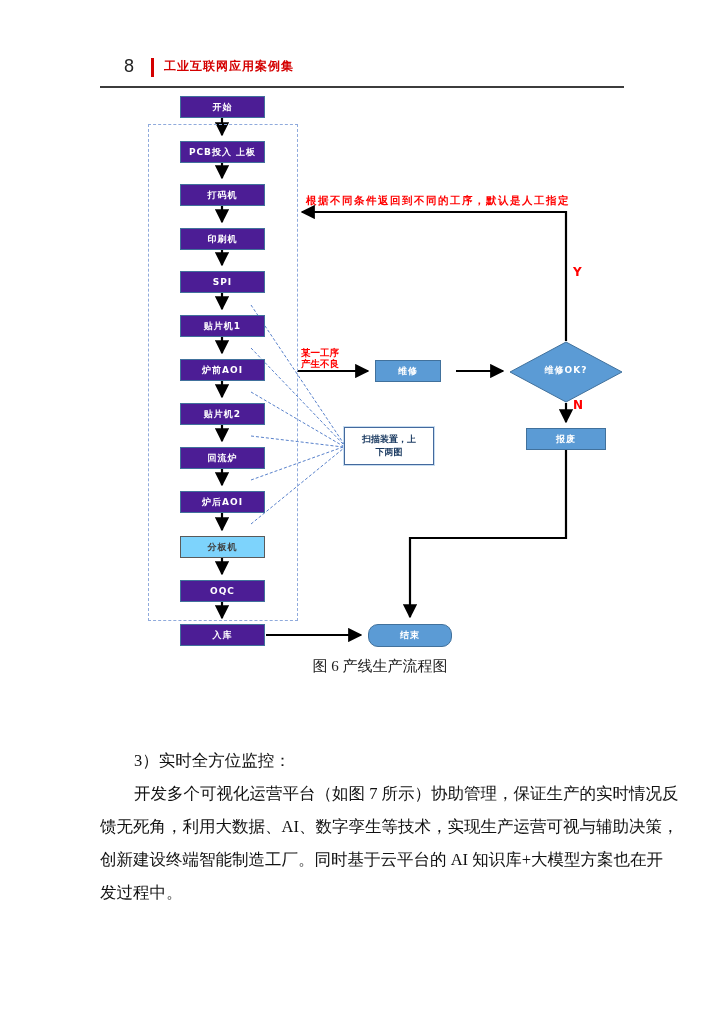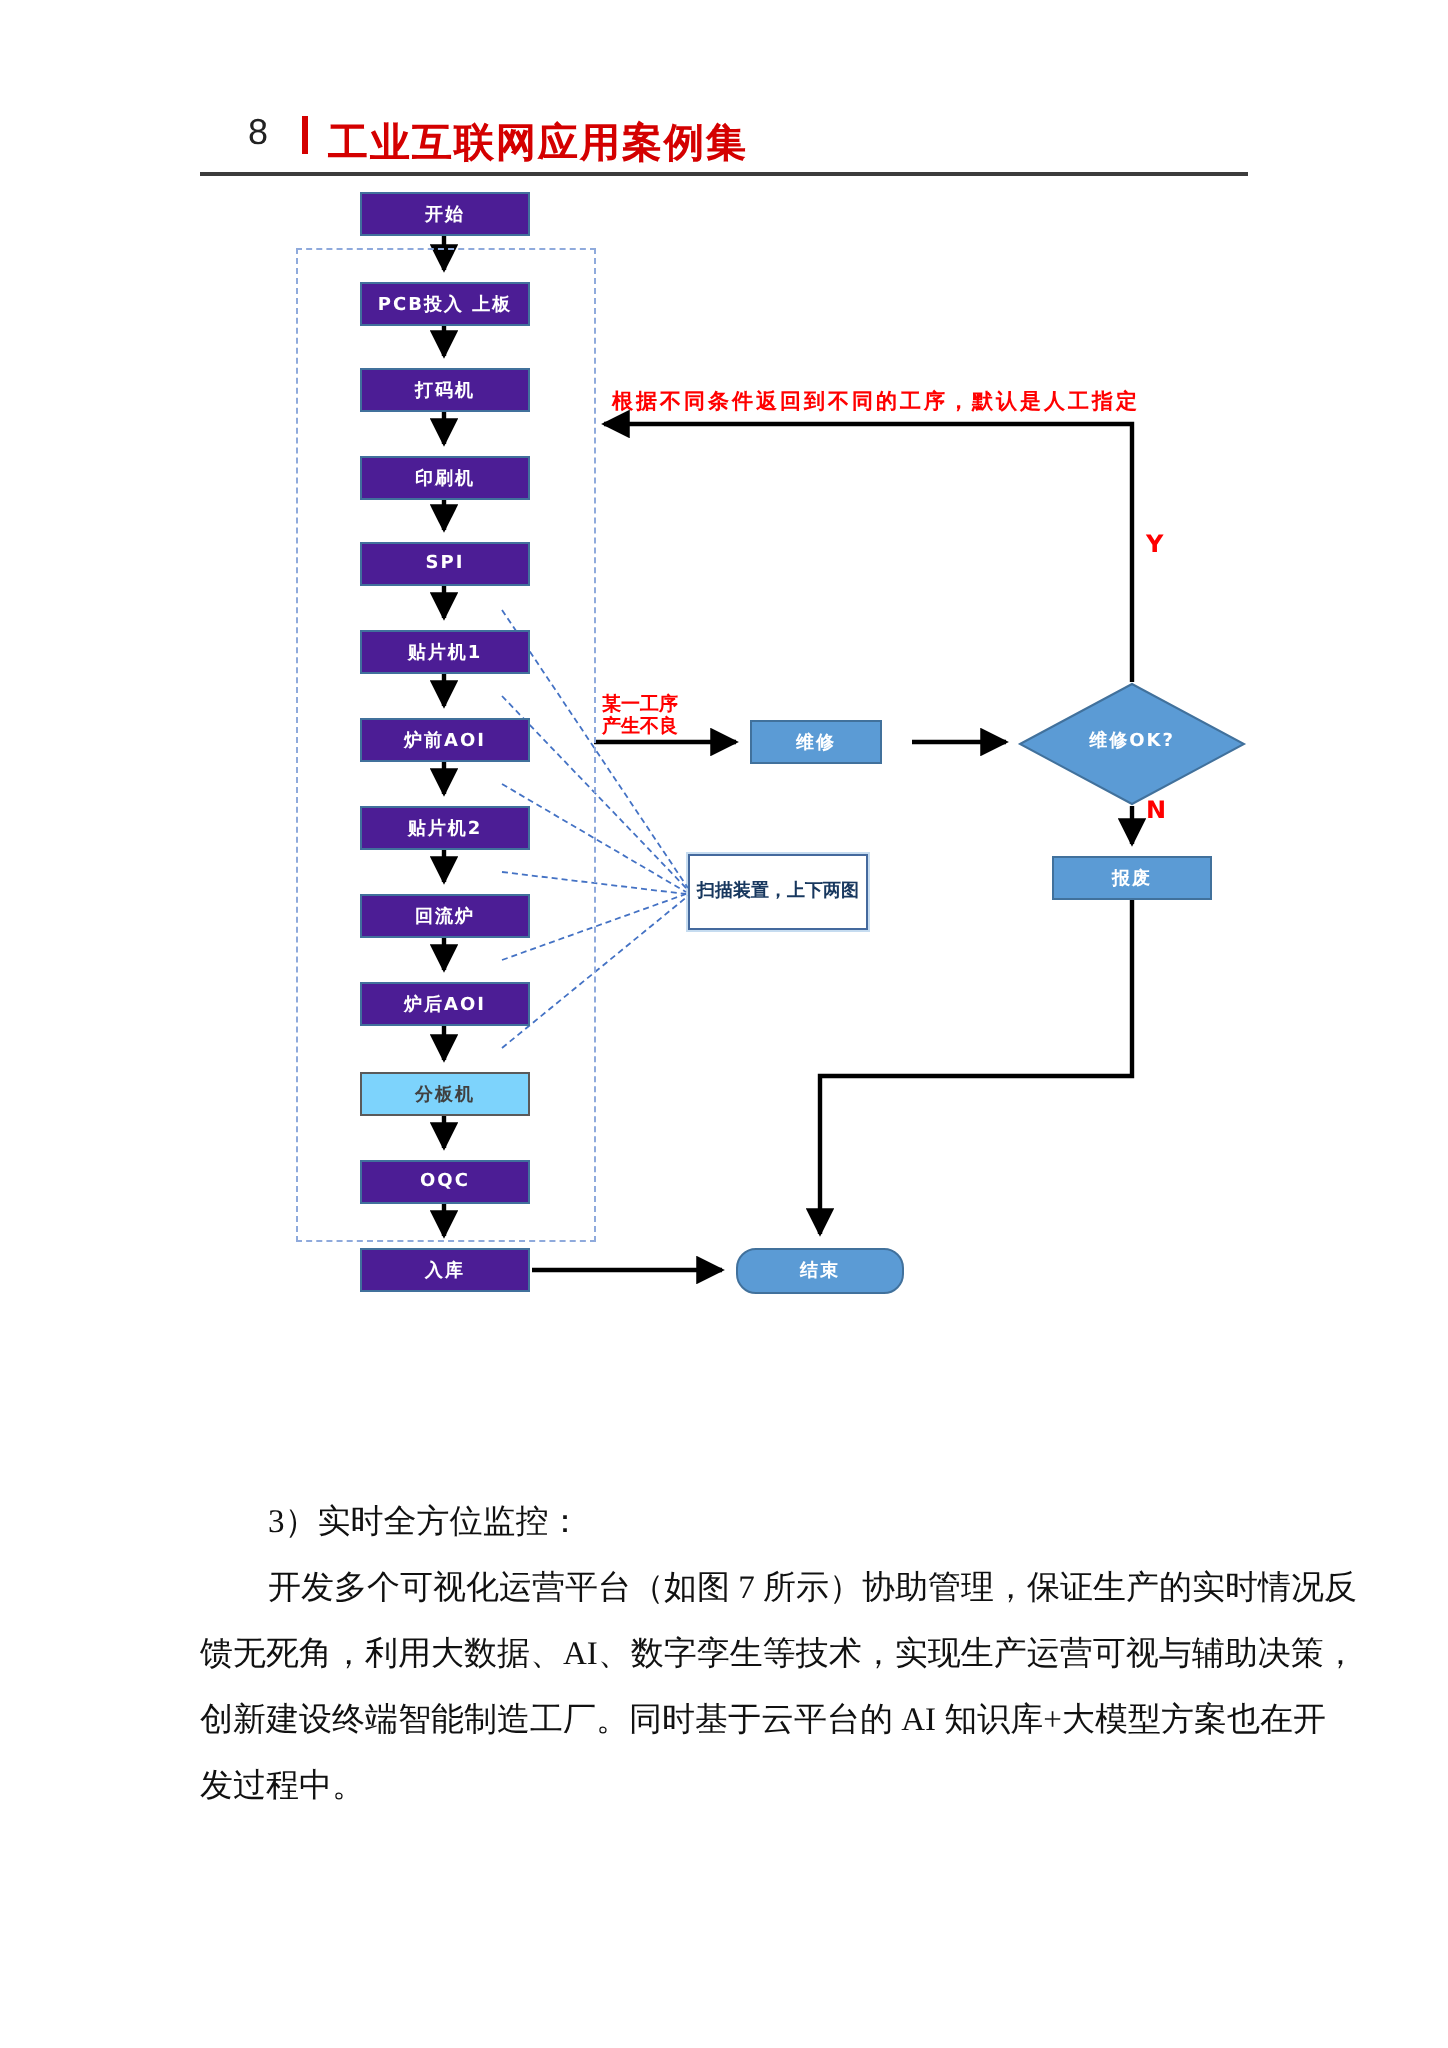--- a/index.html
+++ b/index.html
@@ -4,21 +4,21 @@
 <style>
   html,body{margin:0;padding:0;background:#888;}
   .page{
     position:relative;width:724px;height:1024px;background:#ffffff;
     margin:0 auto;overflow:hidden;
     font-family:"Liberation Serif","DejaVu Serif",serif;color:#1a1a1a;
   }
   
   .pg-num{position:absolute;left:124px;top:56px;font-size:18px;font-family:"Liberation Sans",sans-serif;color:#222;}
   .hdr-bar{position:absolute;left:151px;top:58px;width:3px;height:19px;background:#d40000;}
-  .hdr-title{position:absolute;left:164px;top:58px;font-size:20px;font-weight:bold;
+  .hdr-title{position:absolute;left:164px;top:58px;font-size:12px;font-weight:bold;
     font-family:"Liberation Sans",sans-serif;color:#d40000;letter-spacing:1px;}
   .hdr-rule{position:absolute;left:100px;top:86px;width:524px;height:2px;background:#3c3c3c;}
   
   .fc-svg{position:absolute;left:0;top:0;pointer-events:none;}
   .dash-frame{position:absolute;left:148px;top:124px;width:148px;height:495px;
     border:1px dashed #8faadc;}
   .node{
     position:absolute;left:180px;width:85px;height:22px;background:#4c1d95;
     border:1px solid #41719c;box-sizing:border-box;color:#ffffff;
     font-family:"DejaVu Sans","Liberation Sans",sans-serif;font-size:9px;font-weight:bold;
@@ -29,21 +29,21 @@
     box-sizing:border-box;color:#ffffff;font-family:"DejaVu Sans","Liberation Sans",sans-serif;
     font-size:9px;font-weight:bold;display:flex;align-items:center;justify-content:center;letter-spacing:1px;}
   .rounded{border-radius:10px;}
   .diamond-label{
     position:absolute;left:518px;top:364px;width:96px;text-align:center;color:#ffffff;
     font-family:"DejaVu Sans","Liberation Sans",sans-serif;font-size:9px;font-weight:bold;letter-spacing:1px;}
   .scan-box{
     position:absolute;left:344px;top:427px;width:90px;height:38px;background:#ffffff;
     border:1px solid #44699d;box-shadow:0 0 0 1px rgba(91,155,213,.35);box-sizing:border-box;
     color:#17375e;font-family:"DejaVu Sans","Liberation Sans",sans-serif;font-size:9px;font-weight:bold;
-    display:flex;align-items:center;justify-content:center;line-height:13px;}
+    display:flex;flex-direction:column;align-items:center;justify-content:center;line-height:13px;}
   .red-note{position:absolute;color:#ff0000;font-family:"DejaVu Sans","Liberation Sans",sans-serif;
     font-weight:bold;}
   .fb-note{left:306px;top:194px;font-size:10.5px;letter-spacing:1.5px;white-space:nowrap;}
   .defect-note{left:301px;top:347px;font-size:9.5px;line-height:11px;text-align:center;}
   .yn-label{font-size:12px;}
   
   .caption{position:absolute;left:100px;top:657px;width:560px;text-align:center;font-size:15px;color:#222;}
   .body-line{position:absolute;font-size:16.5px;color:#111;white-space:nowrap;margin-top:32px;}
 </style>
 </head>
@@ -120,20 +120,21 @@
   </div>
 
   <div class="red-note fb-note">根据不同条件返回到不同的工序，默认是人工指定</div>
   <div class="red-note defect-note">
     <div>某一工序</div>
     <div>产生不良</div>
   </div>
   <div class="red-note yn-label" style="left:573px;top:265px;">Y</div>
   <div class="red-note yn-label" style="left:573px;top:398px;">N</div>
 
+  <div class="caption">图 6 产线生产流程图</div>
 
   <div class="body-line" style="left:134px;top:718px;">3）实时全方位监控：</div>
   <div class="body-line" style="left:134px;top:751px;">开发多个可视化运营平台（如图 7 所示）协助管理，保证生产的实时情况反</div>
   <div class="body-line" style="left:100px;top:817px;">创新建设终端智能制造工厂。同时基于云平台的 AI 知识库+大模型方案也在开</div>
   <div class="body-line" style="left:100px;top:784px;">馈无死角，利用大数据、AI、数字孪生等技术，实现生产运营可视与辅助决策，</div>
   <div class="body-line" style="left:100px;top:850px;">发过程中。</div>
 
 </div>
 
 </body></html>

